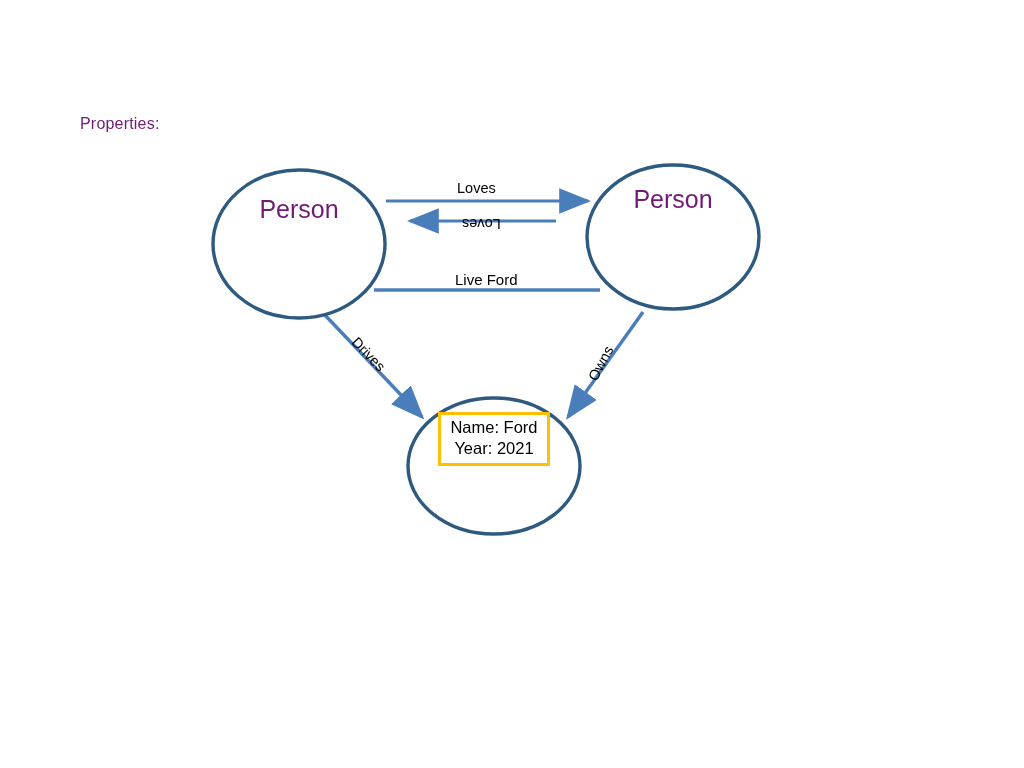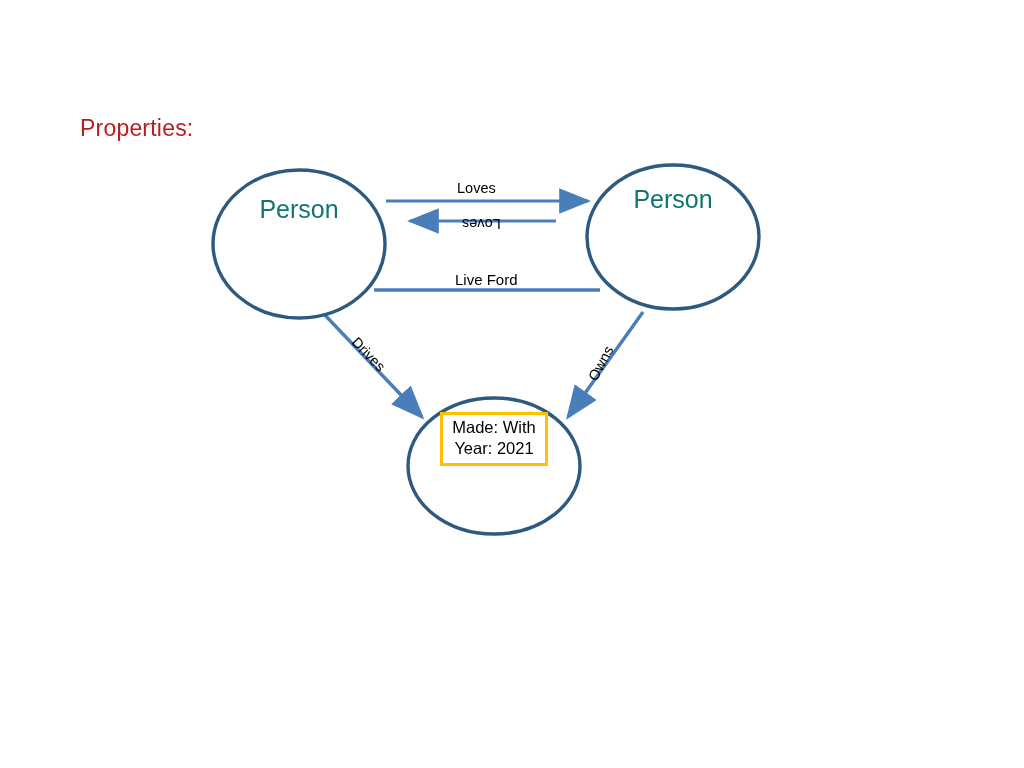--- a/index.html
+++ b/index.html
@@ -22,22 +22,22 @@
     top: 0;
     width: 1024px;
     height: 768px;
   }
 
   
   .page-title {
     position: absolute;
     left: 80px;
     top: 115px;
-    font-size: 23px;
-    color: #b91c1c;
+    font-size: 16px;
+    color: #701a75;
     white-space: nowrap;
     letter-spacing: .2px;
   }
 
   
   .svg-layer {
     position: absolute;
     left: 0;
     top: 0;
     width: 1024px;
@@ -45,21 +45,21 @@
   }
 
   
   .node {
     position: absolute;
     text-align: center;
   }
   .node-title {
     font-size: 25px;
     line-height: 1.05;
-    color: #0f766e;
+    color: #701a75;
     white-space: nowrap;
   }
   .prop-box {
     border: 3px solid #FFC000;
     background: #ffffff;
     display: inline-block;
     padding: 2px 9px 4px 9px;
     margin-top: -2px;
   }
   .prop-line {
@@ -116,21 +116,21 @@
   <div class="node" style="left:213px; top:196px; width:172px;">
     <div class="node-title">Person</div>
   </div>
 
   <div class="node" style="left:587px; top:186px; width:172px;">
     <div class="node-title">Person</div>
   </div>
 
   <div class="node" style="left:408px; top:414px; width:172px;">
     <div class="prop-box">
-      <div class="prop-line">Made: With</div>
+      <div class="prop-line">Name: Ford</div>
       <div class="prop-line">Year: 2021</div>
     </div>
   </div>
 
   <div class="edge-label" style="left:457px; top:180px;">Loves</div>
 
   <div class="edge-label flip180" style="left:462px; top:216px;">Loves</div>
 
   <div class="edge-label label-livewith" style="left:455px; top:271px;">Live Ford</div>
 

